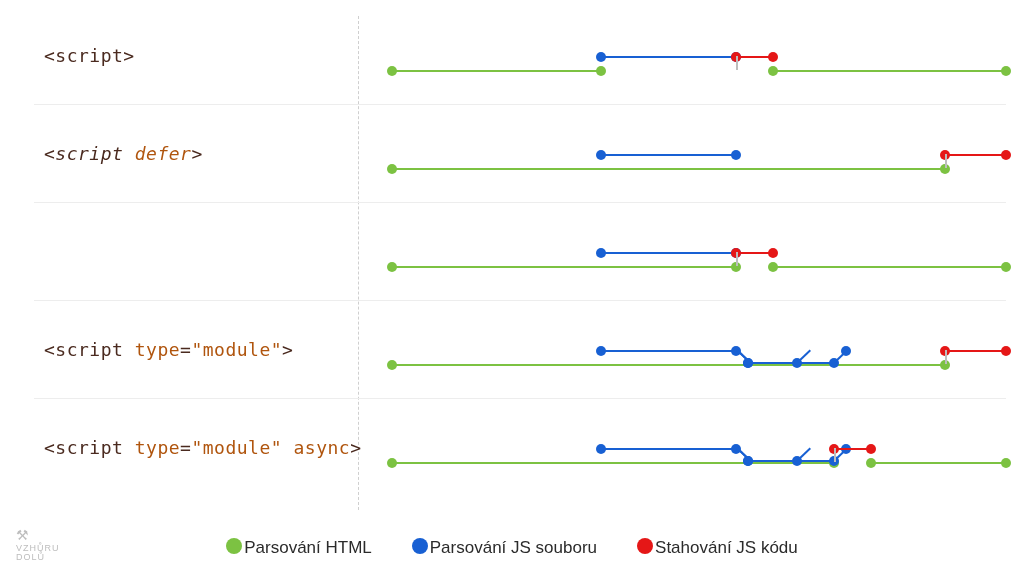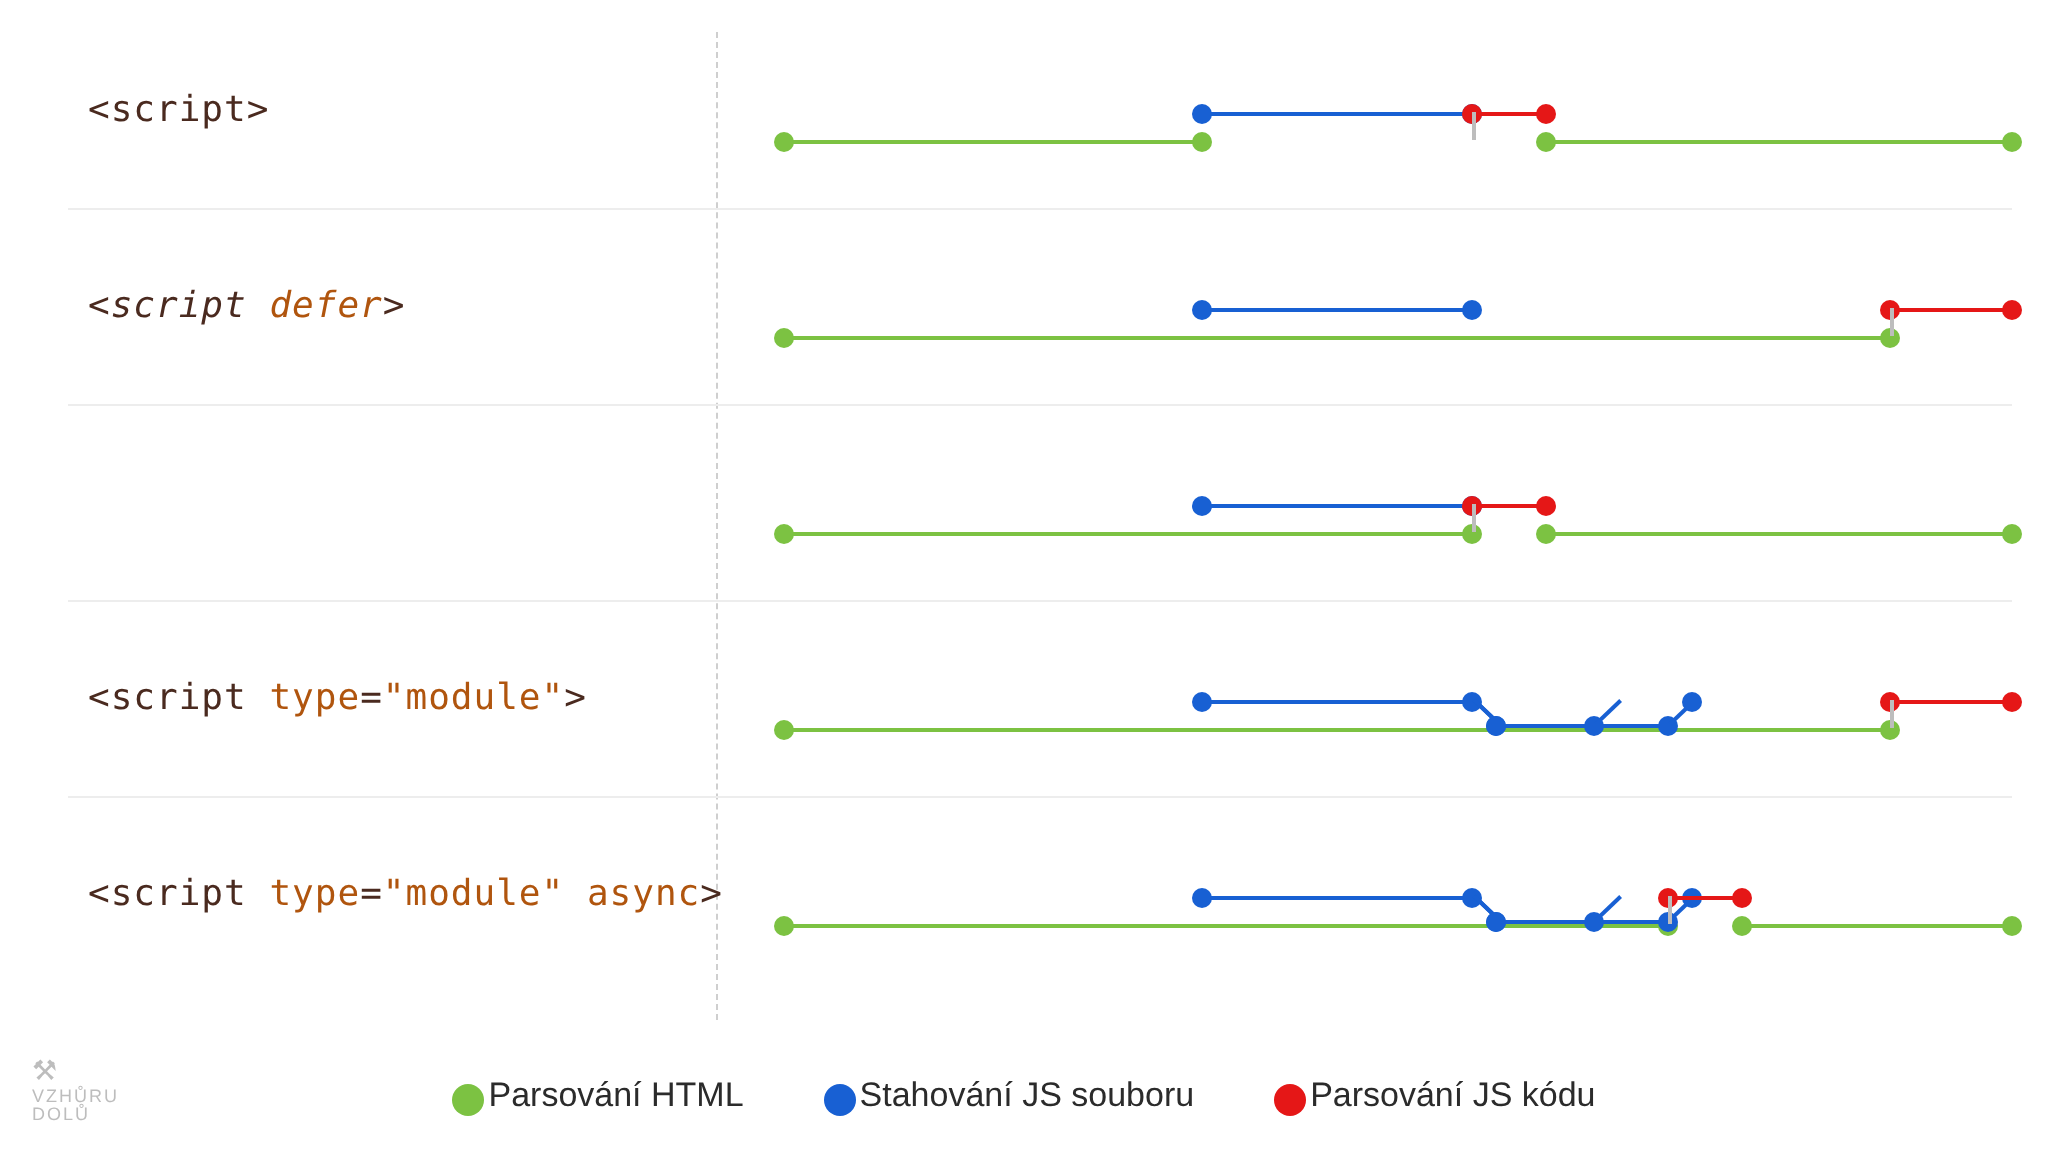--- a/index.html
+++ b/index.html
@@ -17,21 +17,21 @@
   .tl-red{background:#e51717;}
   
   .dot{position:absolute;width:10px;height:10px;border-radius:50%;transform:translate(-50%,-50%);}
   .dg{background:#7cc242;}
   .db{background:#1860d3;}
   .dr{background:#e51717;}
   
   .branch{position:absolute;width:2px;background:#1860d3;transform-origin:top center;}
   
   .legend{position:absolute;left:0;right:0;bottom:18px;display:flex;justify-content:center;gap:40px;font-size:17px;color:#2b2b2b;}
-  .lg{display:flex;align-items:flex-end;gap:2px;}
+  .lg{display:flex;align-items:flex-start;gap:2px;}
   .ldot{width:16px;height:16px;border-radius:50%;}
   
   .logo{position:absolute;left:16px;bottom:14px;font-size:9px;letter-spacing:1px;color:#bdbdbd;line-height:1;}
   .logo .ic{font-size:14px;display:block;margin-bottom:2px;}
 </style>
 </head>
 <body>
 
 <div class="wrap">
   <div class="divider-v"></div>
@@ -148,25 +148,25 @@
       </div>
     </div>
 
   <div class="legend">
     <div class="lg">
       <span class="ldot" style="background:#7cc242"></span>
       <span>Parsování HTML</span>
     </div>
     <div class="lg">
       <span class="ldot" style="background:#1860d3"></span>
-      <span>Stahování JS souboru</span>
+      <span>Parsování JS souboru</span>
     </div>
     <div class="lg">
       <span class="ldot" style="background:#e51717"></span>
-      <span>Parsování JS kódu</span>
+      <span>Stahování JS kódu</span>
     </div>
   </div>
 
   <div class="logo">
     <span class="ic">⚒</span>
     <span>VZHŮRU</span><br>
     <span>DOLŮ</span>
   </div>
 </div>
 

